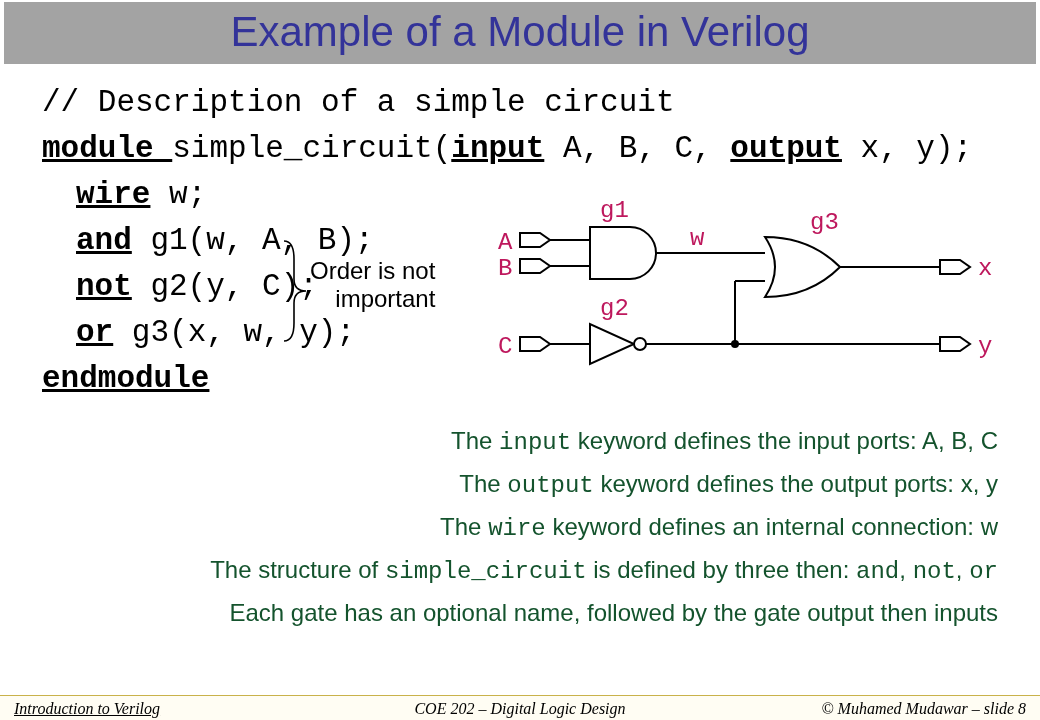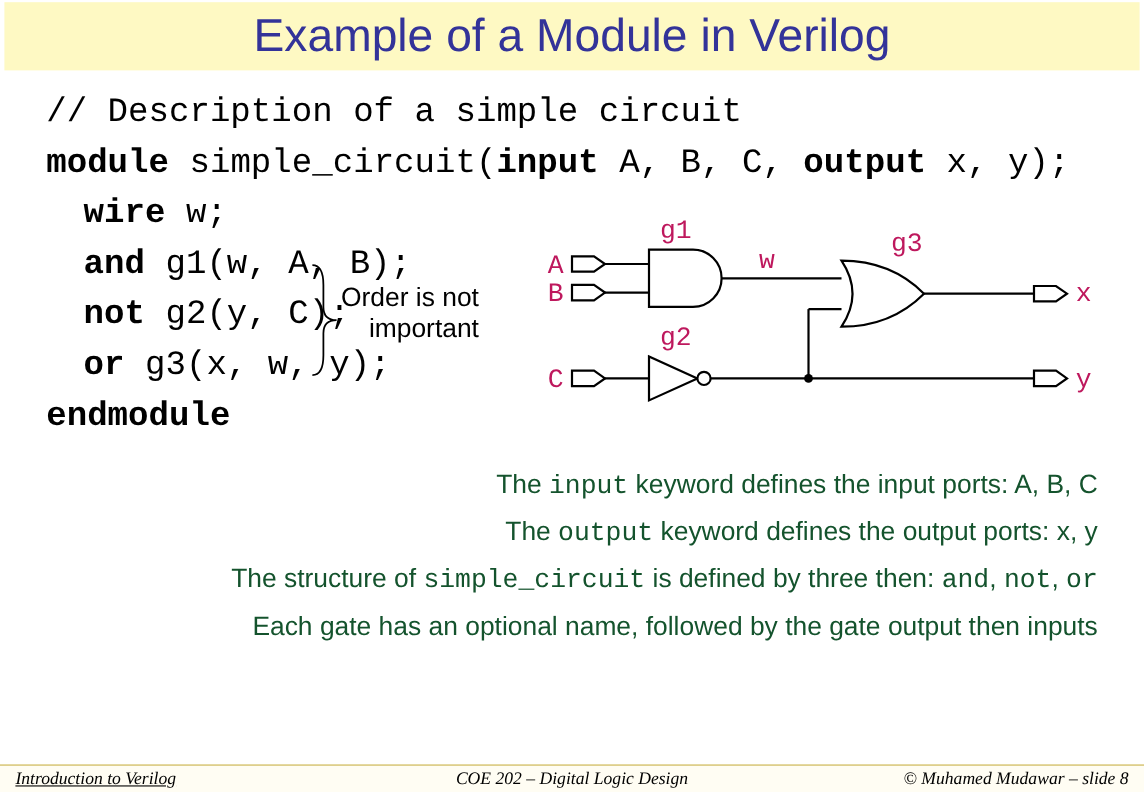--- a/index.html
+++ b/index.html
@@ -12,41 +12,41 @@
     position: relative;
     overflow: hidden;
     box-sizing: border-box;
   }
   .slide {
     width: 1040px;
     height: 720px;
     position: relative;
   }
   .title {
-    background: #fef9c3;
+    background: #a3a3a3;
     color: #333399;
     font-family: "Comic Sans MS", cursive, sans-serif;
     font-size: 42px;
     text-align: center;
     padding: 6px 0 8px 0;
     margin: 2px 4px 0 4px;
   }
   .content {
     padding: 10px 42px 0 42px;
   }
   .mono { font-family: "Courier New", monospace; }
   .green { color: #0a7a2a; }
   .code-line {
     font-family: "Courier New", monospace;
     font-size: 31px;
     color: #000;
     margin: 11px 0;
   }
   .indent { padding-left: 34px; }
-  .kw { font-weight: bold; }
+  .kw { font-weight: bold; text-decoration: underline; }
   .explain {
     font-family: Arial, Helvetica, sans-serif;
     font-size: 24px;
     color: #14532d;
     margin: 14px 0;
     text-align: right;
   }
   .order-note {
     position: absolute;
     left: 304px;
@@ -122,20 +122,23 @@
 
     <div class="code-line kw">endmodule</div>
 
     <div style="height:6px"></div>
 
     <div class="explain">
       <span>The </span><span class="mono">input</span><span> keyword defines the input ports: A, B, C</span>
     </div>
     <div class="explain">
       <span>The </span><span class="mono">output</span><span> keyword defines the output ports: x, y</span>
+    </div>
+    <div class="explain">
+      <span>The </span><span class="mono">wire</span><span> keyword defines an internal connection: w</span>
     </div>
     <div class="explain">
       <span>The structure of </span><span class="mono">simple_circuit</span><span> is defined by three then: </span><span class="mono">and</span><span>, </span><span class="mono">not</span><span>, </span><span class="mono">or</span>
     </div>
     <div class="explain">Each gate has an optional name, followed by the gate output then inputs</div>
 
   </div>
 
   <div class="order-note">
     <svg width="170" height="110" style="position:absolute;left:-26px;top:-16px;overflow:visible">

